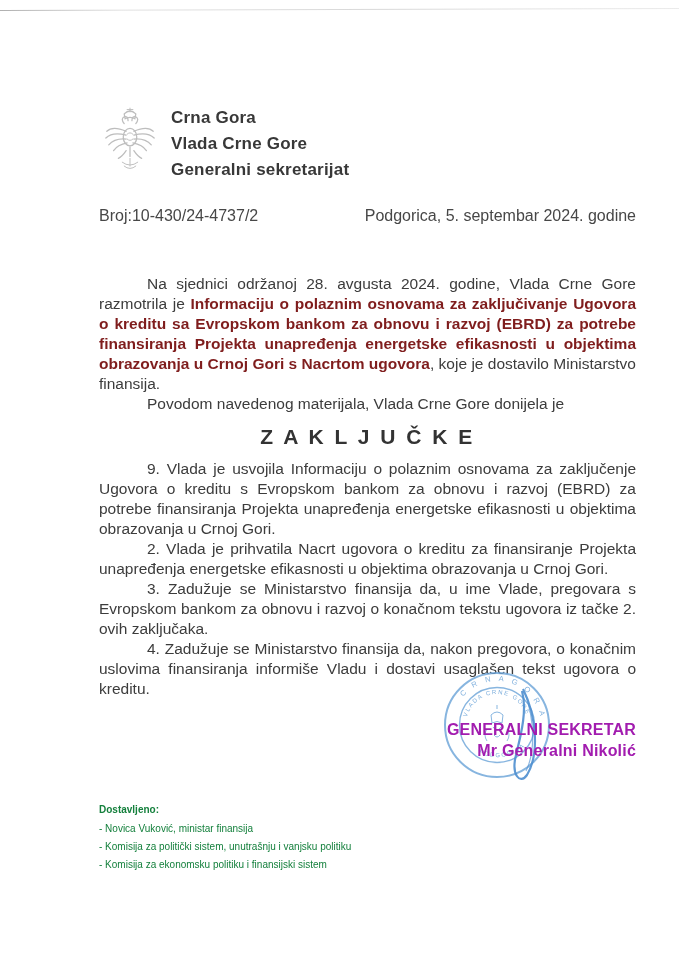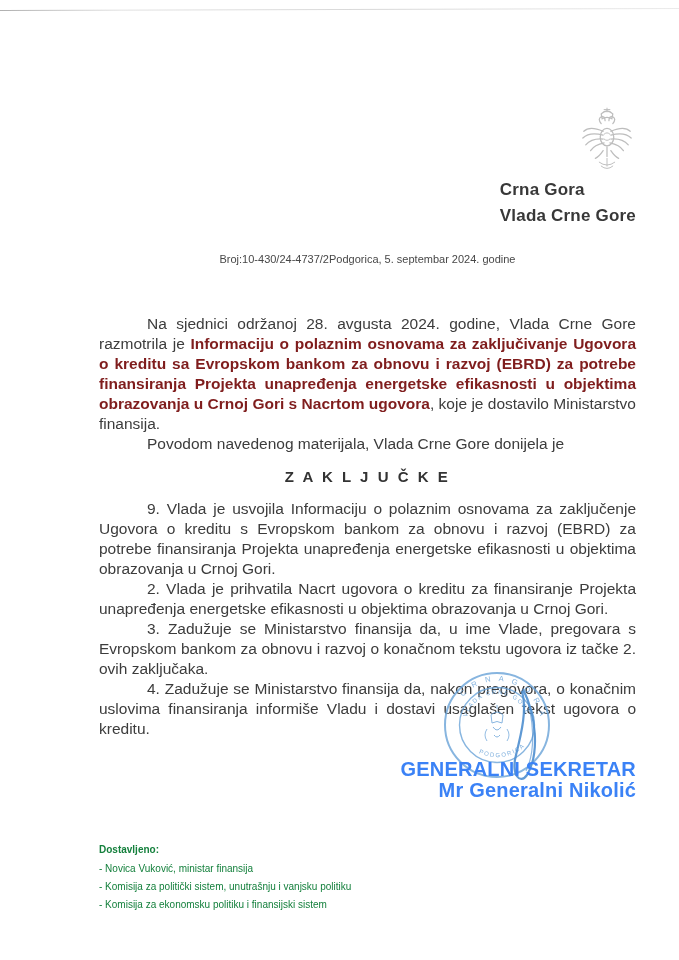--- a/index.html
+++ b/index.html
@@ -13,38 +13,38 @@
     box-sizing:border-box;
     padding:0 43px 0 99px;
   }
   .scan-line{
     position:absolute;top:9px;left:0;width:100%;height:1px;
     background:linear-gradient(90deg,#9c9c9c 0%,#d9d9d9 18%,#cfcfcf 55%,#e6e6e6 100%);
     transform:rotate(-0.18deg);
     opacity:.8;
   }
   
-  .letterhead{display:flex;align-items:flex-end;margin-top:104px;margin-left:2px;flex-direction:column;}
+  .letterhead{display:flex;align-items:flex-start;margin-top:104px;margin-left:2px;}
   .coa{width:58px;height:72px;flex:0 0 auto;opacity:.85;}
   .lh-text{margin-left:12px;padding-top:1px;}
   .lh-line{font-weight:bold;font-size:17px;line-height:26px;color:#383838;letter-spacing:.2px;}
   
-  .meta-row{display:flex;justify-content:center;margin-top:24px;font-size:11px;color:#474747;}
+  .meta-row{display:flex;justify-content:space-between;margin-top:24px;font-size:16px;color:#474747;}
   .meta-row .date{margin-right:0;}
   
   .body-text{margin-top:49px;font-size:15.5px;line-height:20px;color:#3c3c3c;}
   .para{margin:0;text-align:justify;text-indent:48px;}
   .para b{color:#7f1d1d;}
   .doc-title{
-    margin:13px 0 12px 0;text-align:center;font-weight:bold;font-size:15px;
+    margin:13px 0 12px 0;text-align:center;font-weight:bold;font-size:21px;
     letter-spacing:2.5px;color:#333;text-indent:0;
   }
   
   .sig-block{position:relative;margin-top:20px;text-align:right;z-index:2;}
-  .sig-line{font-weight:bold;font-size:20px;line-height:21px;color:#3b82f6;letter-spacing:.2px;}
+  .sig-line{font-weight:bold;font-size:16px;line-height:21px;color:#a21caf;letter-spacing:.2px;}
   .stamp-wrap{position:absolute;left:437px;top:663px;width:130px;height:130px;z-index:1;}
   
   .dist{margin-top:40px;font-size:10px;line-height:18px;color:#15803d;}
   .dist-label{font-weight:bold;margin-bottom:1px;}
 </style>
 </head>
 <body>
 
 <div class="page">
 
@@ -72,20 +72,21 @@
       <ellipse cx="30" cy="34" rx="7" ry="9"></ellipse>
       <path d="M27 31 Q30 28 33 31 M27 36 Q30 39 33 36" stroke-width="1"></path>
 
       <path d="M30 44 L30 54 M26 48 Q22 54 18 56 M34 48 Q38 54 42 56"></path>
       <path d="M22 60 Q30 66 38 60 M24 64 Q30 69 36 64" stroke-width="1"></path>
       <path d="M30 56 L30 64" stroke-width="1"></path>
     </svg>
     <div class="lh-text">
       <div class="lh-line">Crna Gora</div>
       <div class="lh-line">Vlada Crne Gore</div>
+      <div class="lh-line">Generalni sekretarijat</div>
     </div>
   </div>
 
   <div class="meta-row">
     <span class="num">Broj:10-430/24-4737/2</span>
     <span class="date">Podgorica, 5. septembar 2024. godine</span>
   </div>
 
   <div class="body-text">
     <p class="para"><span>Na sjednici održanoj 28. avgusta 2024. godine, Vlada Crne Gore razmotrila je </span><b>Informaciju o polaznim osnovama za zaključivanje Ugovora o kreditu sa Evropskom bankom za obnovu i razvoj (EBRD) za potrebe finansiranja Projekta unapređenja energetske efikasnosti u objektima obrazovanja u Crnoj Gori s Nacrtom ugovora</b><span>, koje je dostavilo Ministarstvo finansija.</span></p>

